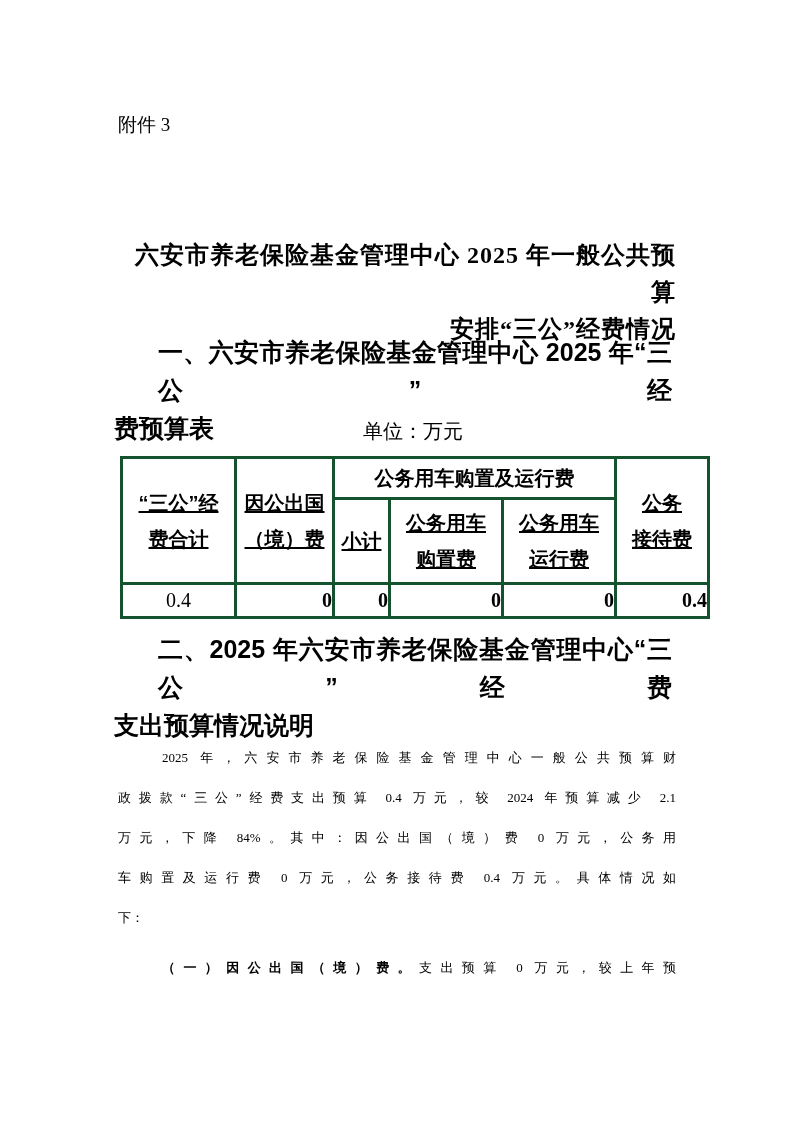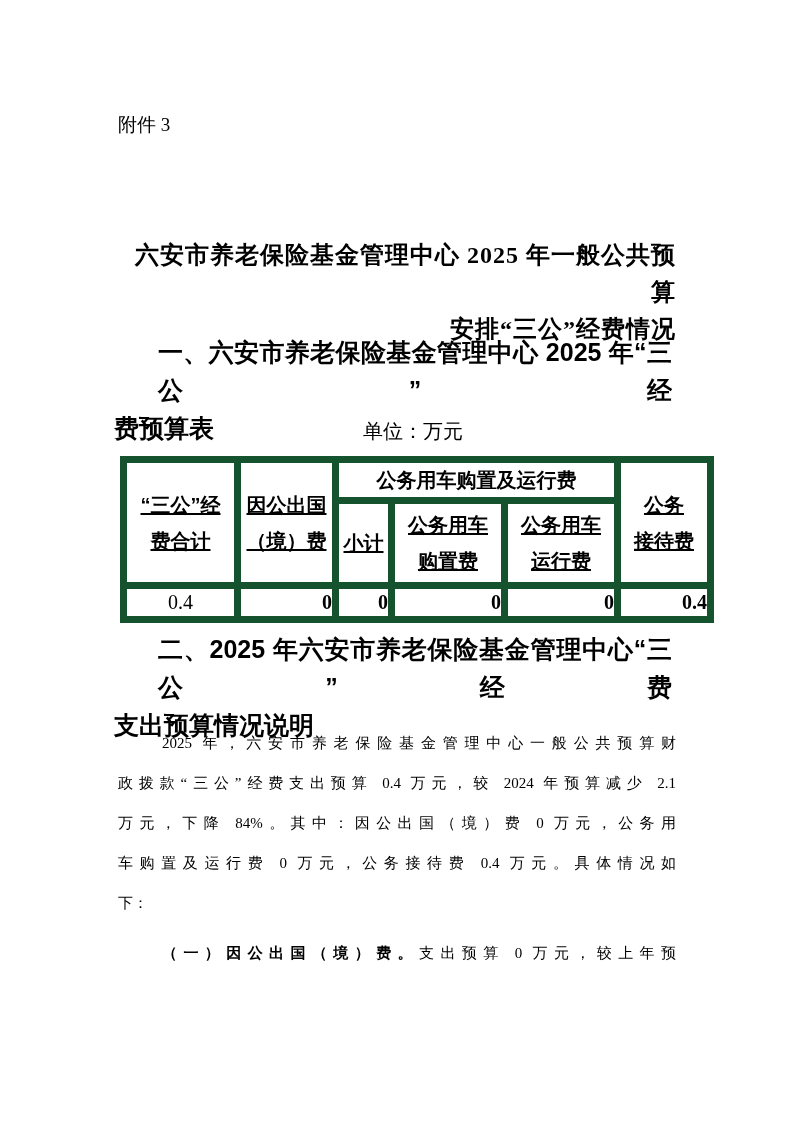--- a/index.html
+++ b/index.html
@@ -66,21 +66,21 @@
   }
 
   table.budget {
     position: absolute;
     left: 120px;
     top: 456px;
     border-collapse: collapse;
     table-layout: fixed;
   }
   table.budget td, table.budget th {
-    border: 7px solid #14532d;
+    border: 3px solid #14532d;
     padding: 0;
     font-weight: bold;
     vertical-align: middle;
     overflow: hidden;
   }
   table.budget { border: 2px solid #000; }
   th.hdr {
     font-family: "Liberation Sans", "DejaVu Sans", sans-serif;
     font-size: 20px;
     font-weight: bold;
@@ -99,22 +99,23 @@
   td.num.center {
     text-align: center;
     padding-right: 0;
     font-weight: normal;
   }
 
   .para {
     position: absolute;
     left: 118px;
     width: 558px;
-    font-size: 15px;
+    font-size: 13px;
     line-height: 40px;
+    margin-top: 15px;
   }
   .p1 { top: 723px; }
   .p2 { top: 933px; }
   .lead-bold {
     font-family: "Liberation Sans", "DejaVu Sans", sans-serif;
     font-weight: bold;
   }
 </style>
 </head>
 <body>

